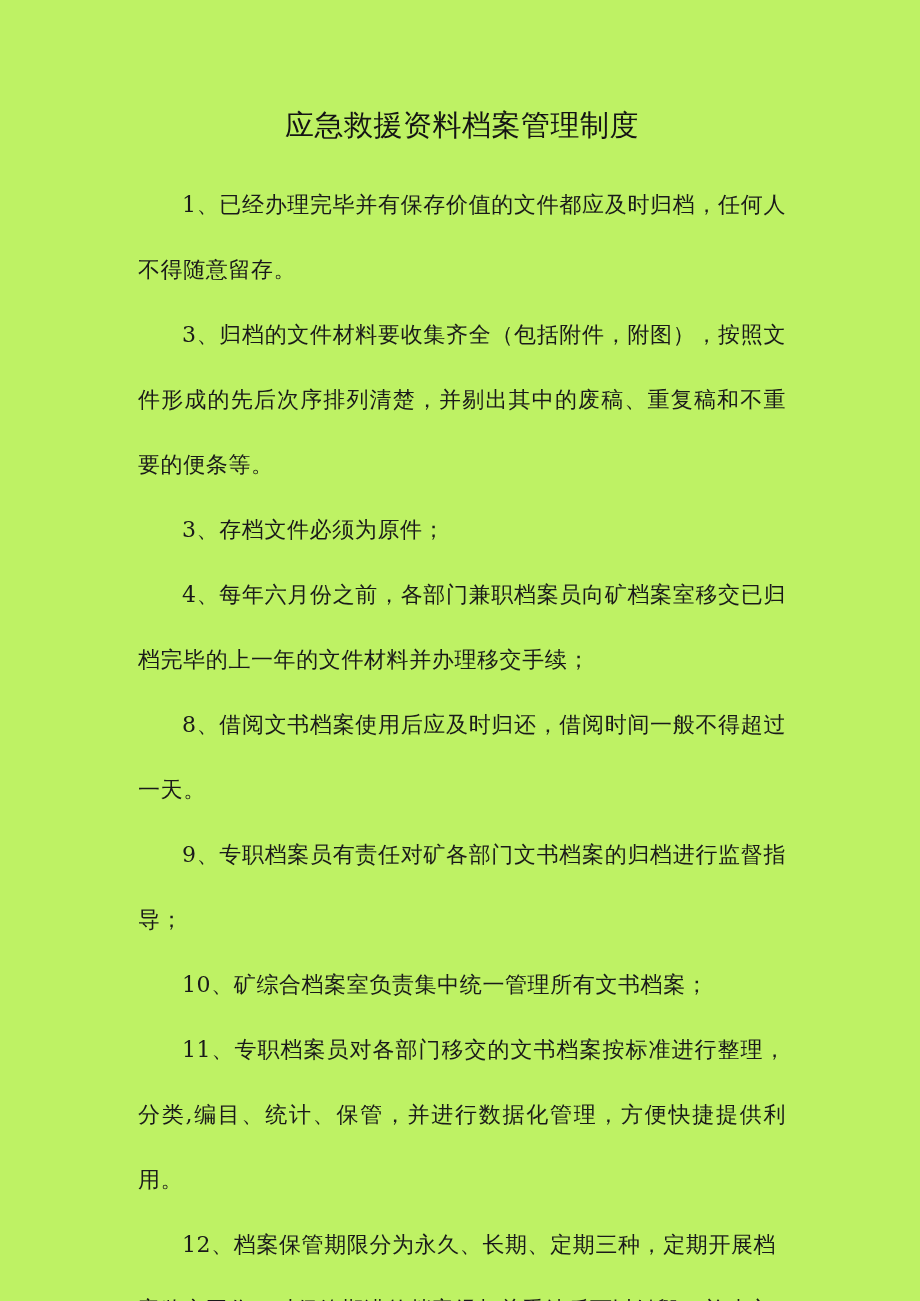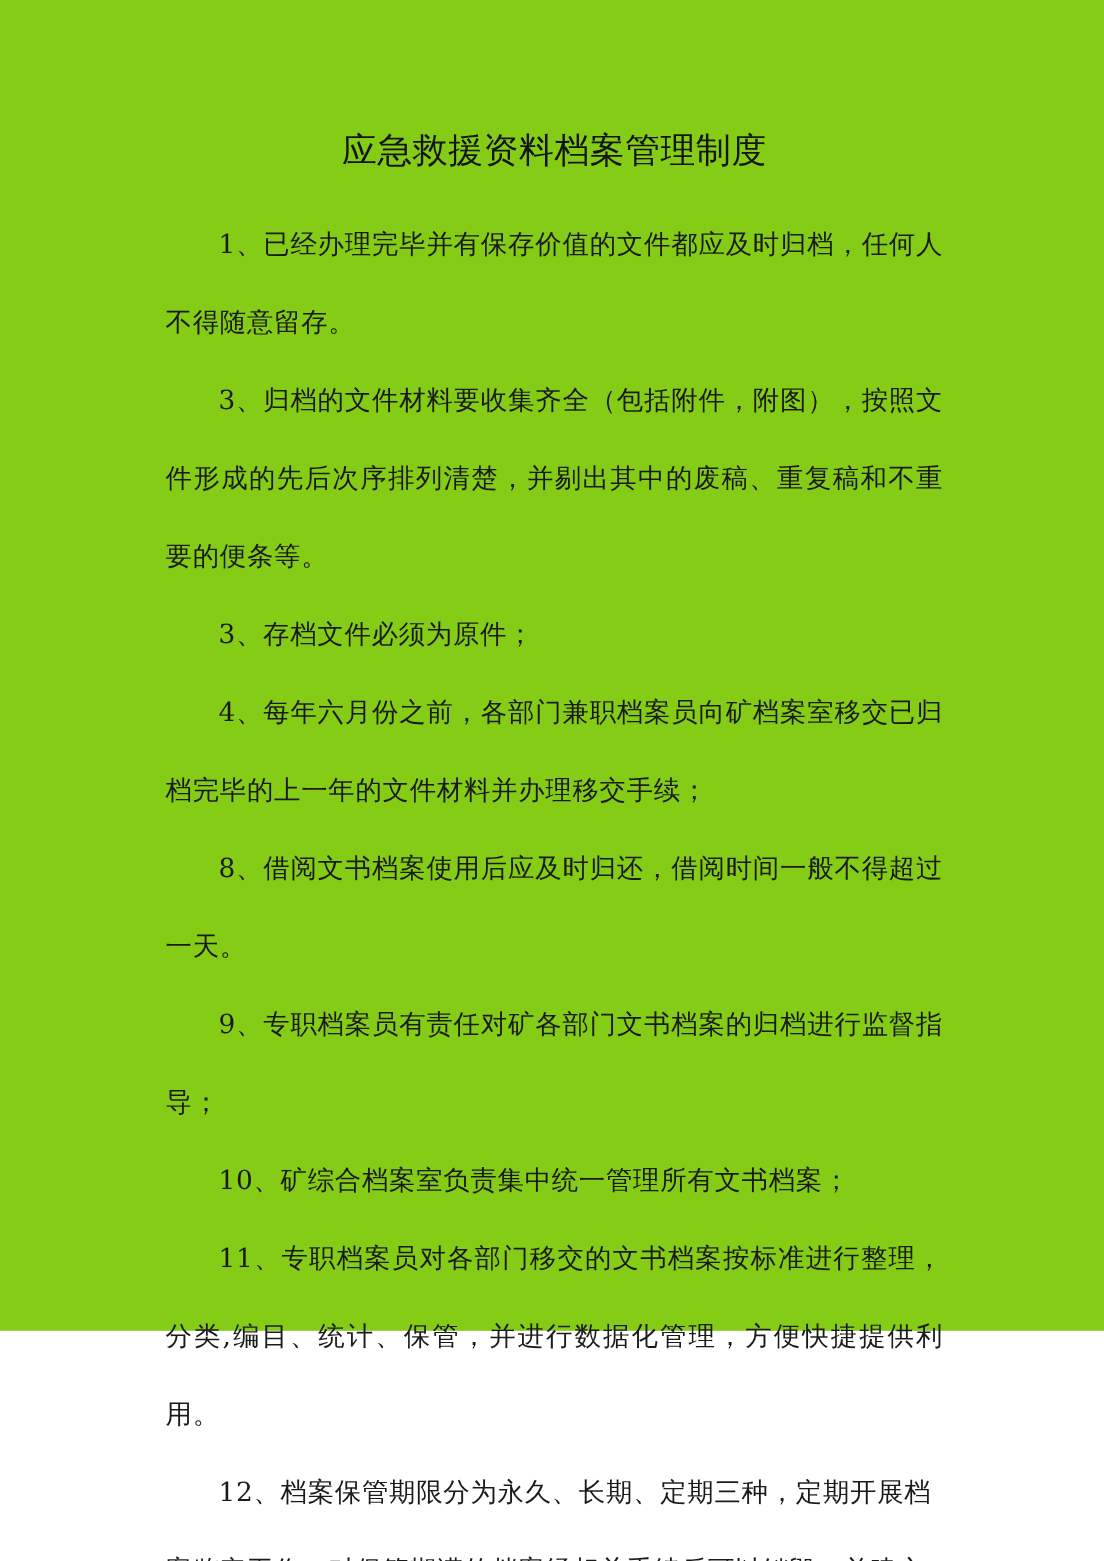--- a/index.html
+++ b/index.html
@@ -12,22 +12,22 @@
     width: 920px;
     height: 1301px;
     overflow: hidden;
     font-family: "DejaVu Serif", "Liberation Serif", serif;
     color: #1a1a1a;
     -webkit-font-smoothing: antialiased;
   }
   .page {
     position: relative;
     width: 920px;
-    height: 1109px;
-    background: #84cc16;
+    height: 1301px;
+    background: #bef264;
     box-sizing: border-box;
   }
   .doc-body {
     position: absolute;
     left: 138px;
     top: 100px;
     width: 648px;
   }
   .doc-title {
     font-size: 29px;

